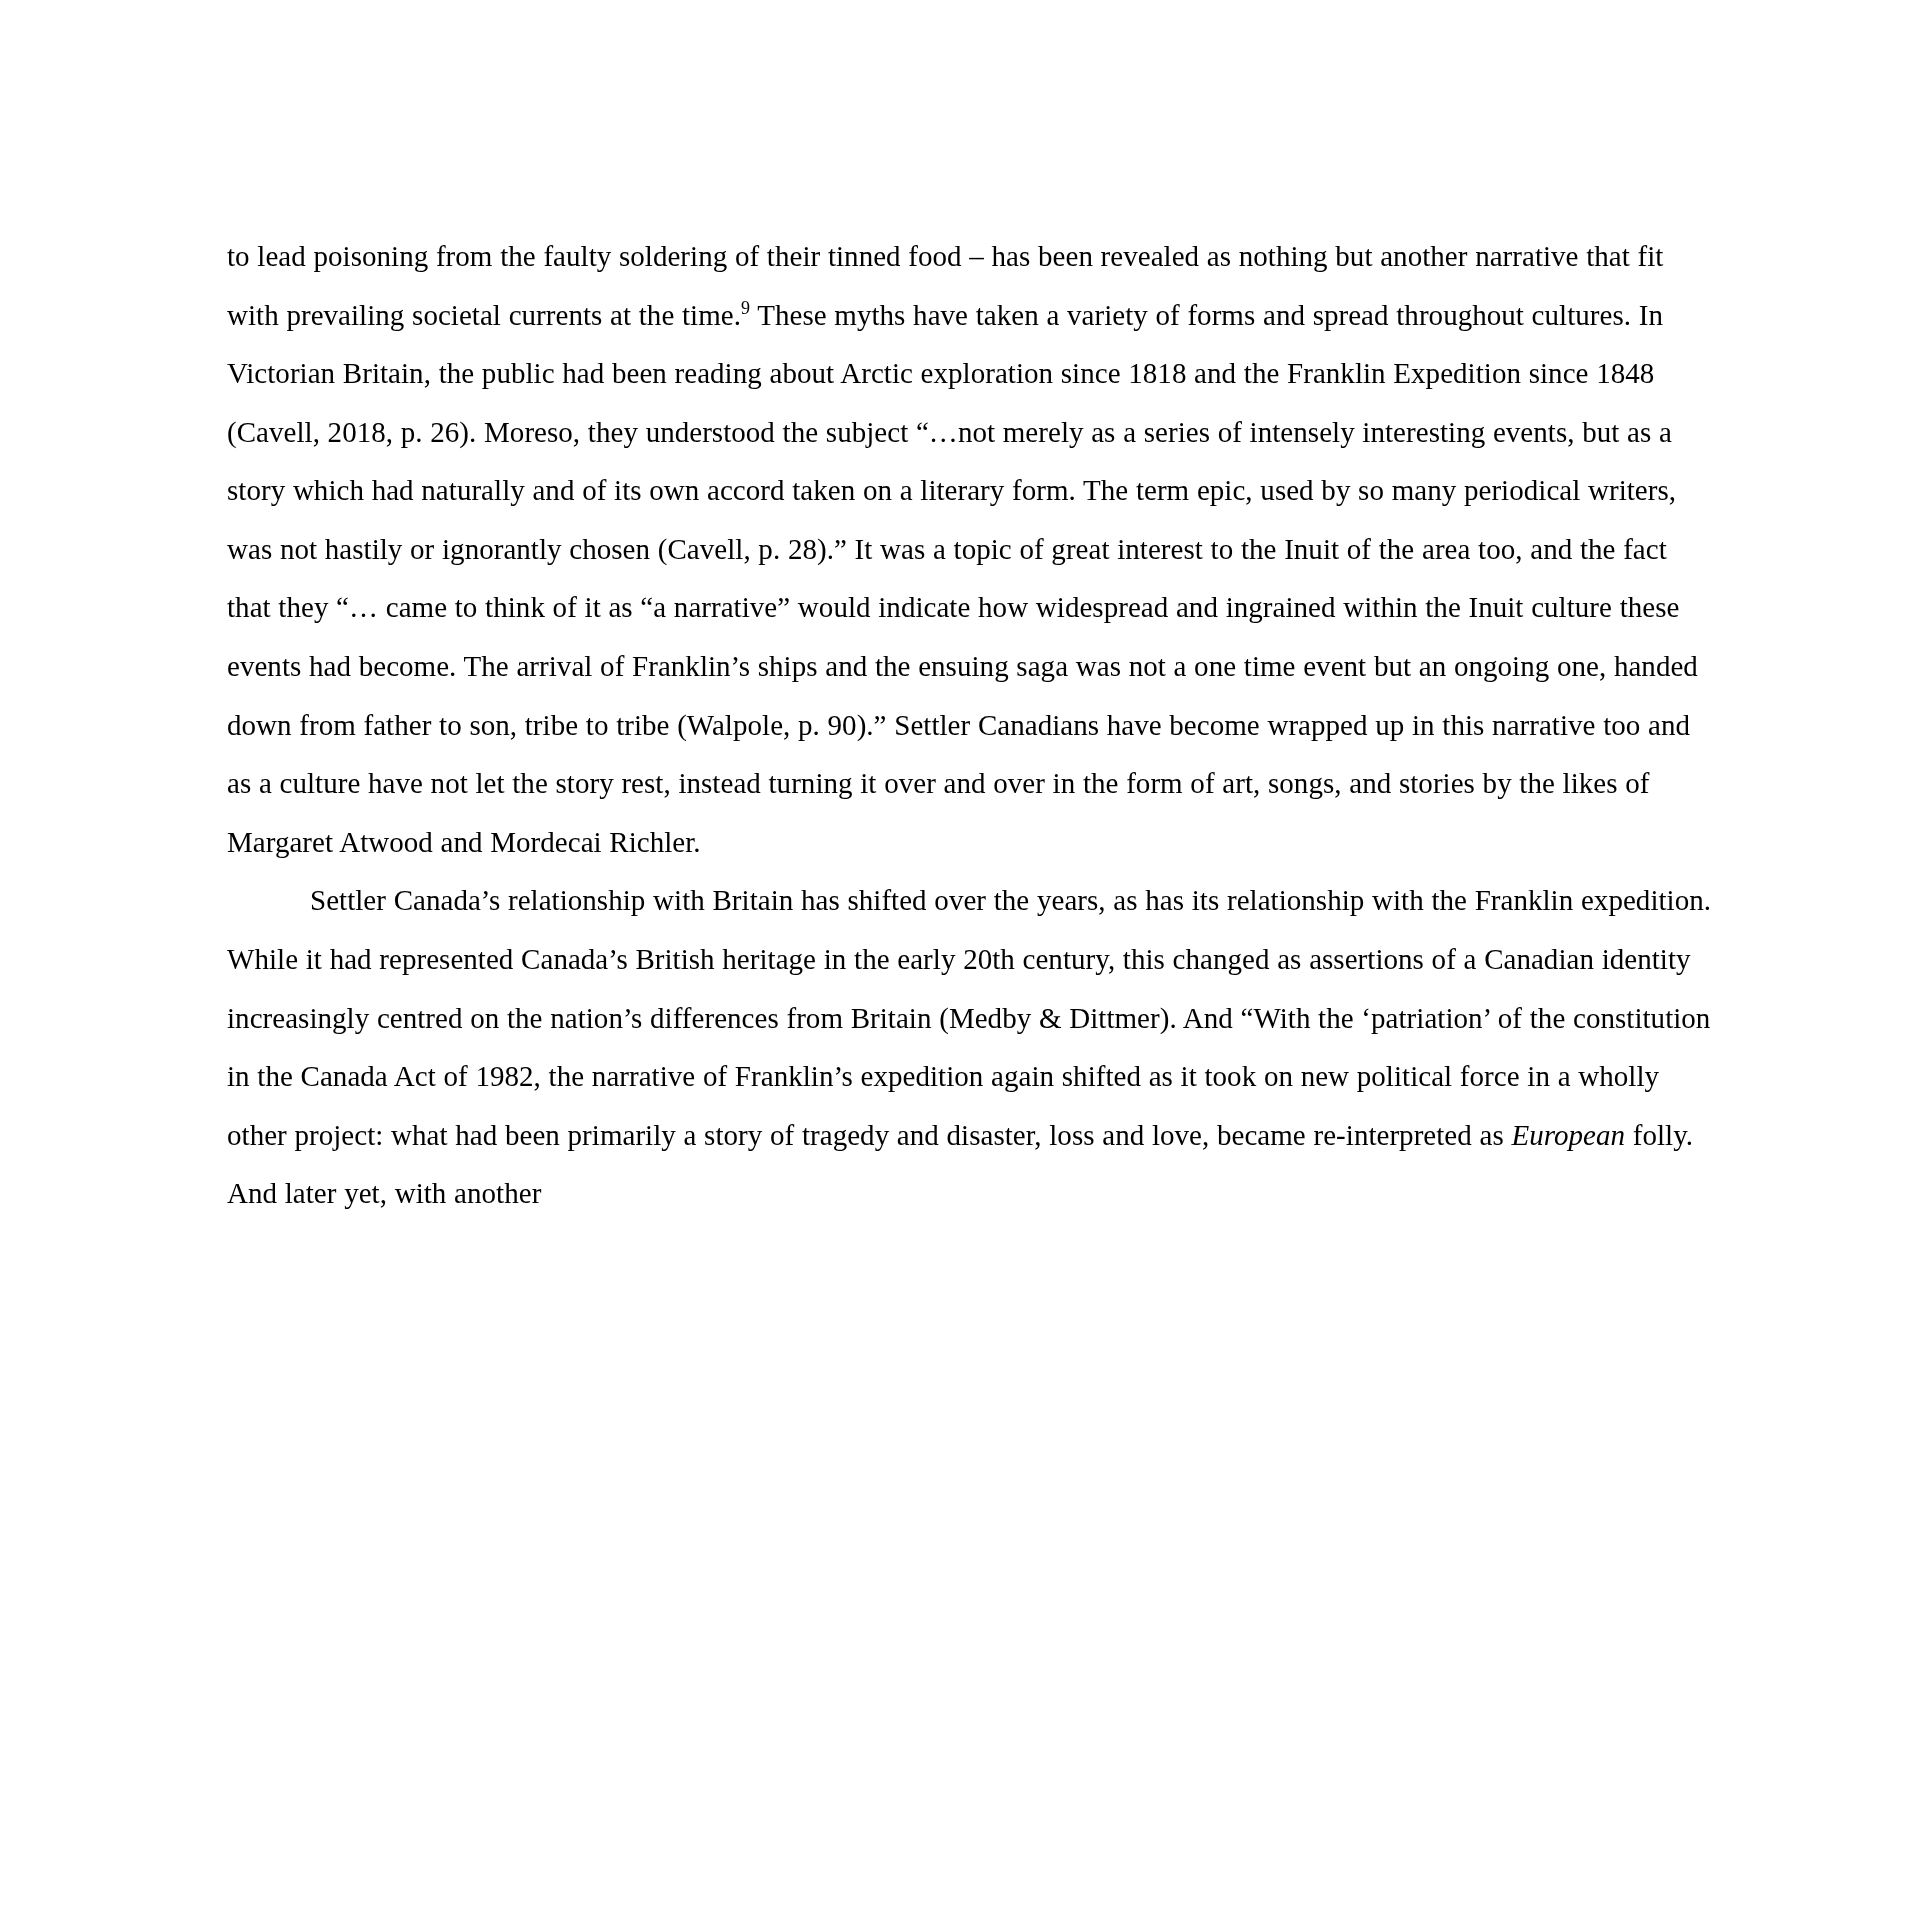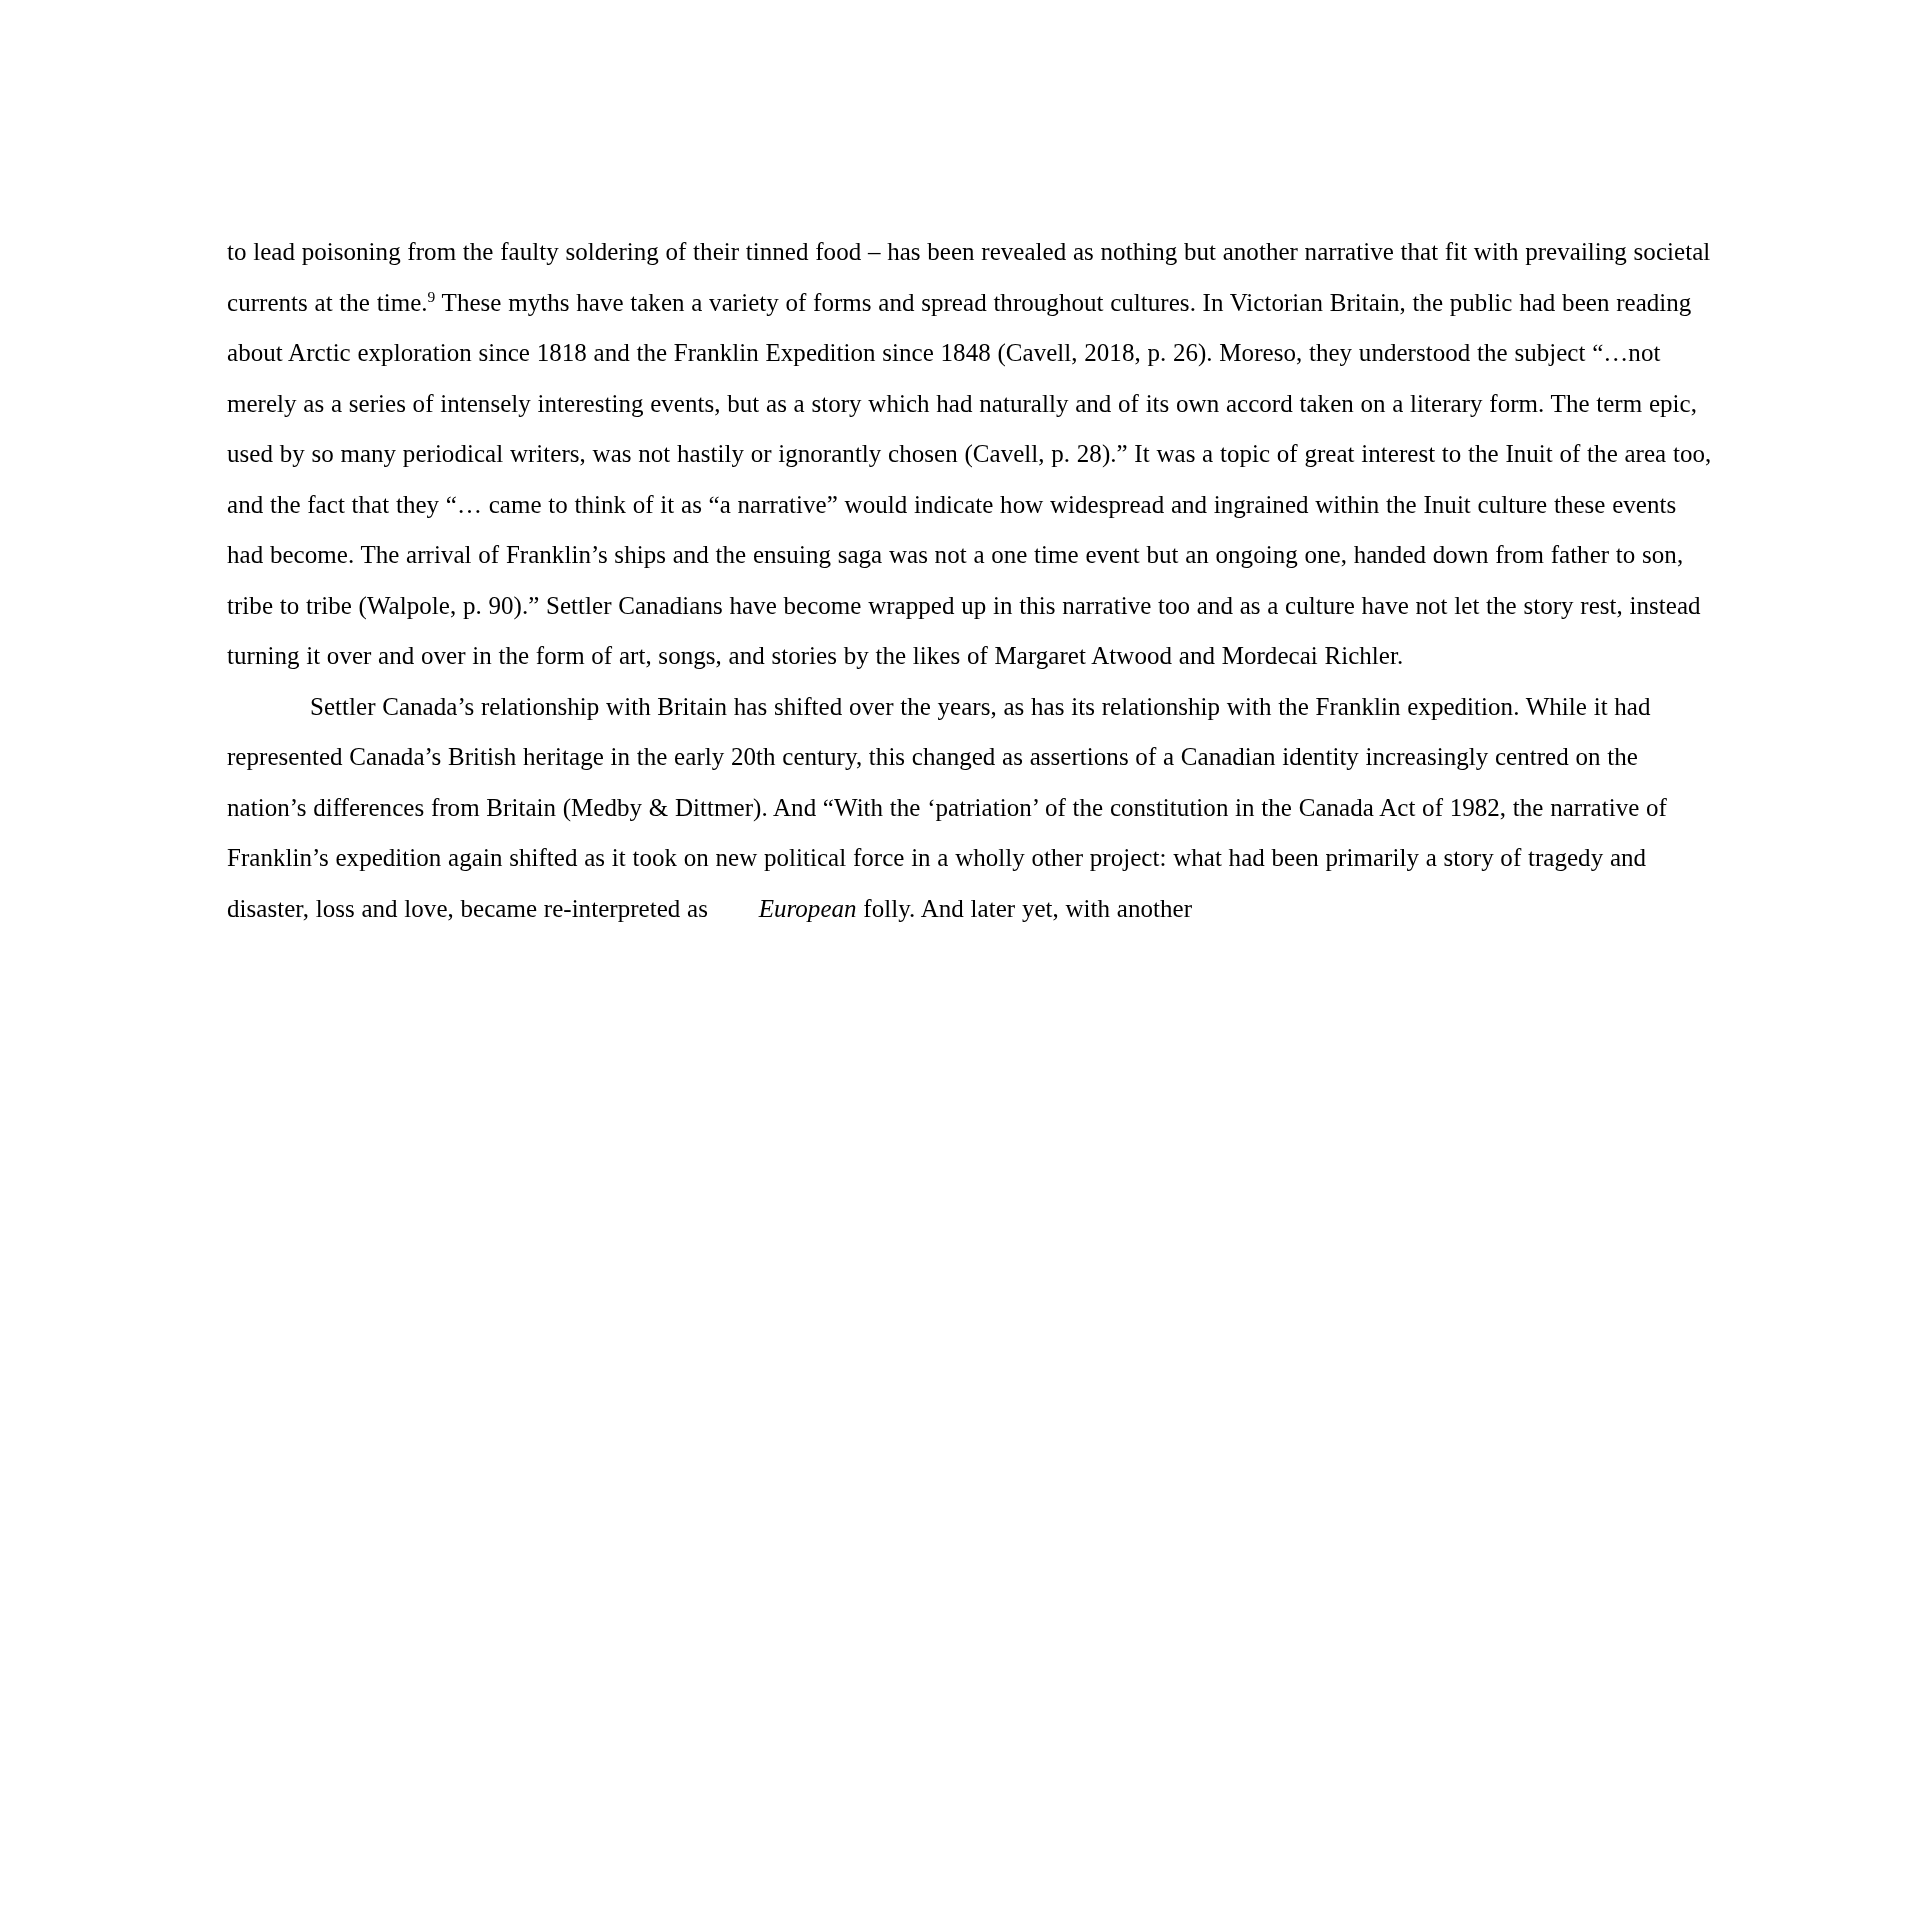--- a/index.html
+++ b/index.html
@@ -18,38 +18,37 @@
     overflow: hidden;
   }
   .body-block {
     position: absolute;
     left: 227px;
     top: 227px;
     width: 1489px;
   }
   .para {
     margin: 0;
-    font-size: 25px;
+    font-size: 29px;
     line-height: 2.02;
     text-align: left;
     color: #000000;
     letter-spacing: 0.04px;
     word-spacing: 0.4px;
   }
   .para.indent {
     text-indent: 83px;
   }
   sup.fn-ref {
     font-size: 0.62em;
     vertical-align: super;
     line-height: 0;
   }
   em.ital {
     font-style: italic;
-    margin-left: 44px;
   }
 </style>
 </head>
 <body>
 
 <div class="page">
 
   <div class="body-block">
     <p class="para"><span>to lead poisoning from the faulty soldering of their tinned food – has been revealed as nothing but another narrative that fit with prevailing societal currents at the time.</span><sup class="fn-ref">9</sup><span> These myths have taken a variety of forms and spread throughout cultures. In Victorian Britain, the public had been reading about Arctic exploration since 1818 and the Franklin Expedition since 1848 (Cavell, 2018, p. 26). Moreso, they understood the subject “…not merely as a series of intensely interesting events, but as a story which had naturally and of its own accord taken on a literary form. The term epic, used by so many periodical writers, was not hastily or ignorantly chosen (Cavell, p. 28).” It was a topic of great interest to the Inuit of the area too, and the fact that they “… came to think of it as “a narrative” would indicate how widespread and ingrained within the Inuit culture these events had become. The arrival of Franklin’s ships and the ensuing saga was not a one time event but an ongoing one, handed down from father to son, tribe to tribe (Walpole, p. 90).” Settler Canadians have become wrapped up in this narrative too and as a culture have not let the story rest, instead turning it over and over in the form of art, songs, and stories by the likes of Margaret Atwood and Mordecai Richler.</span></p>
     <p class="para indent"><span>Settler Canada’s relationship with Britain has shifted over the years, as has its relationship with the Franklin expedition. While it had represented Canada’s British heritage in the early 20th century, this changed as assertions of a Canadian identity increasingly centred on the nation’s differences from Britain (Medby &amp; Dittmer). And “With the ‘patriation’ of the constitution in the Canada Act of 1982, the narrative of Franklin’s expedition again shifted as it took on new political force in a wholly other project: what had been primarily a story of tragedy and disaster, loss and love, became re-interpreted as </span><em class="ital">European</em><span> folly. And later yet, with another</span></p>

